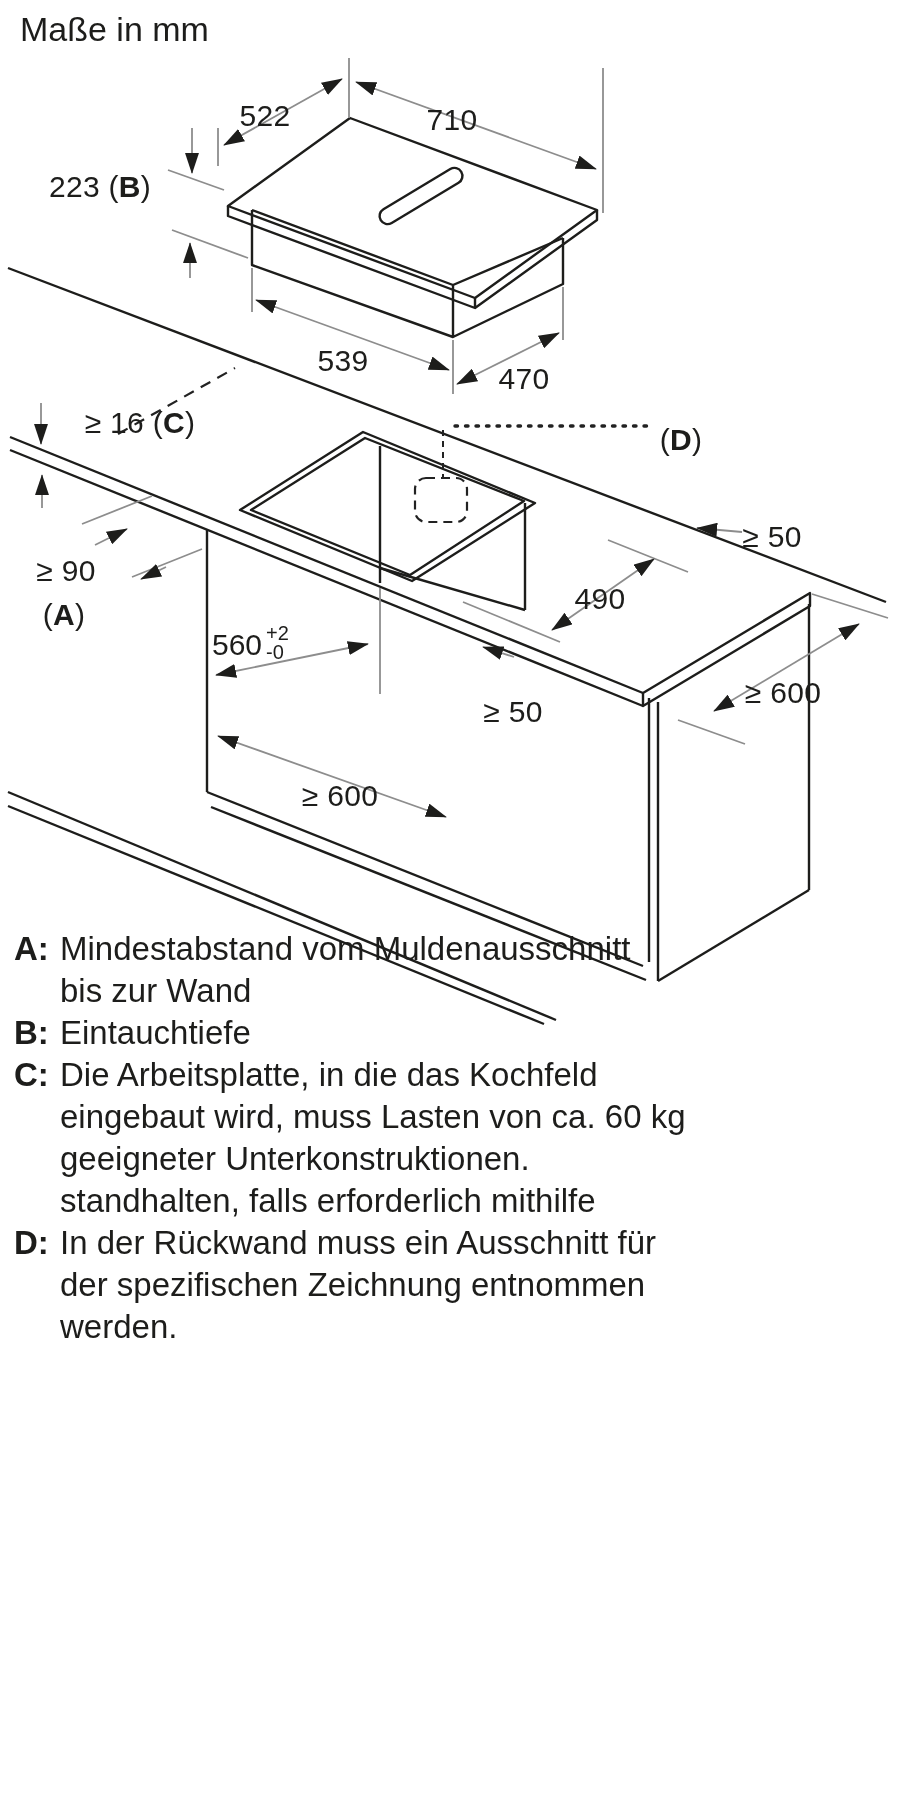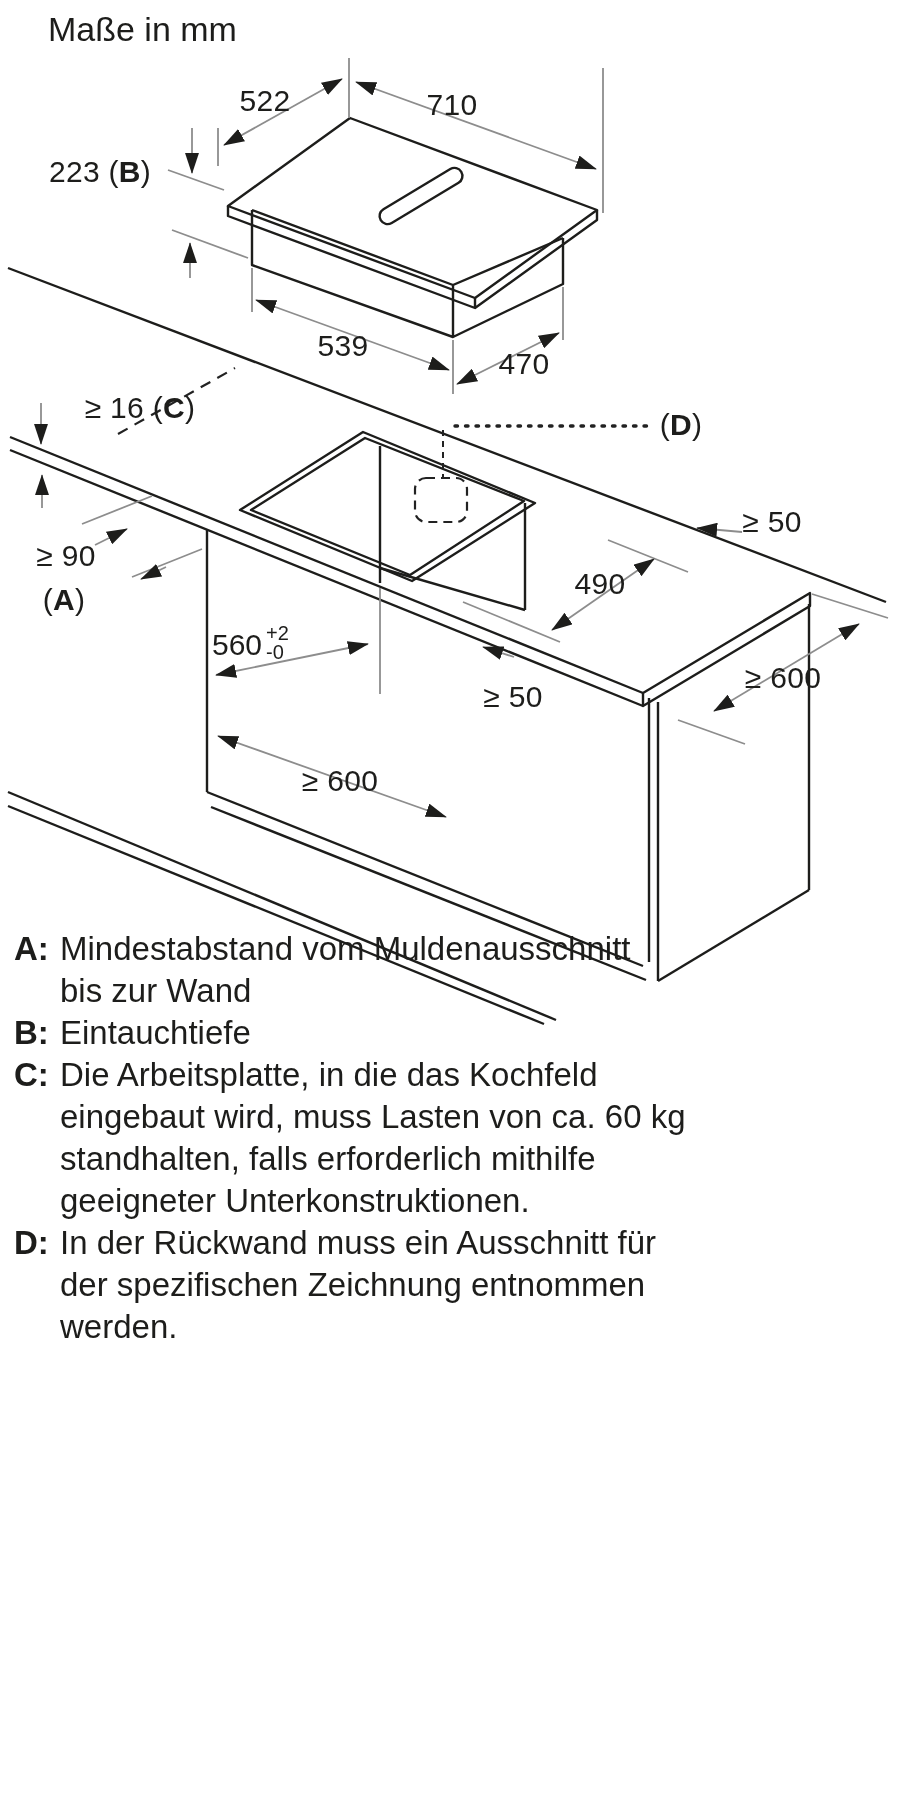--- a/index.html
+++ b/index.html
@@ -1,21 +1,21 @@
 <!DOCTYPE html>
 <html><head>
 <meta charset="utf-8">
 <style>
   html,body{margin:0;padding:0;background:#fff;}
   .stage{position:relative;width:900px;height:1800px;background:#fff;overflow:hidden;
          font-family:"Liberation Sans", sans-serif;color:#1d1d1b;}
   .stage svg{position:absolute;left:0;top:0;}
-  .title{position:absolute;left:20px;top:10px;font-size:34px;margin-left:28px;}
+  .title{position:absolute;left:20px;top:10px;font-size:34px;}
   .dim{position:absolute;transform:translate(-50%,-50%);font-size:30px;white-space:nowrap;
-       color:#1d1d1b;letter-spacing:0.3px;}
+       color:#1d1d1b;letter-spacing:0.3px;margin-top:15px;}
   .blt{font-weight:bold;}
   .d560{position:absolute;left:212px;top:628px;display:flex;align-items:flex-end;
         font-size:30px;white-space:nowrap;}
   .d560 .stack{display:flex;flex-direction:column;font-size:20px;line-height:19px;
         margin-left:4px;margin-top:-4px;}
   .legend{position:absolute;left:14px;top:928px;width:874px;font-size:33px;line-height:42px;}
   .lrow{display:flex;align-items:flex-start;}
   .lkey{font-weight:bold;width:46px;flex:none;}
   .llines{flex:1;}
   path,line,rect{vector-effect:non-scaling-stroke;}
@@ -153,22 +153,22 @@
       <div class="lkey">B:</div>
       <div class="llines">
         <div>Eintauchtiefe</div>
       </div>
     </div>
     <div class="lrow">
       <div class="lkey">C:</div>
       <div class="llines">
         <div>Die Arbeitsplatte, in die das Kochfeld</div>
         <div>eingebaut wird, muss Lasten von ca. 60 kg</div>
+        <div>geeigneter Unterkonstruktionen.</div>
         <div>standhalten, falls erforderlich mithilfe</div>
-        <div>geeigneter Unterkonstruktionen.</div>
       </div>
     </div>
     <div class="lrow">
       <div class="lkey">D:</div>
       <div class="llines">
         <div>In der Rückwand muss ein Ausschnitt für</div>
         <div>der spezifischen Zeichnung entnommen</div>
         <div>werden.</div>
       </div>
     </div>

